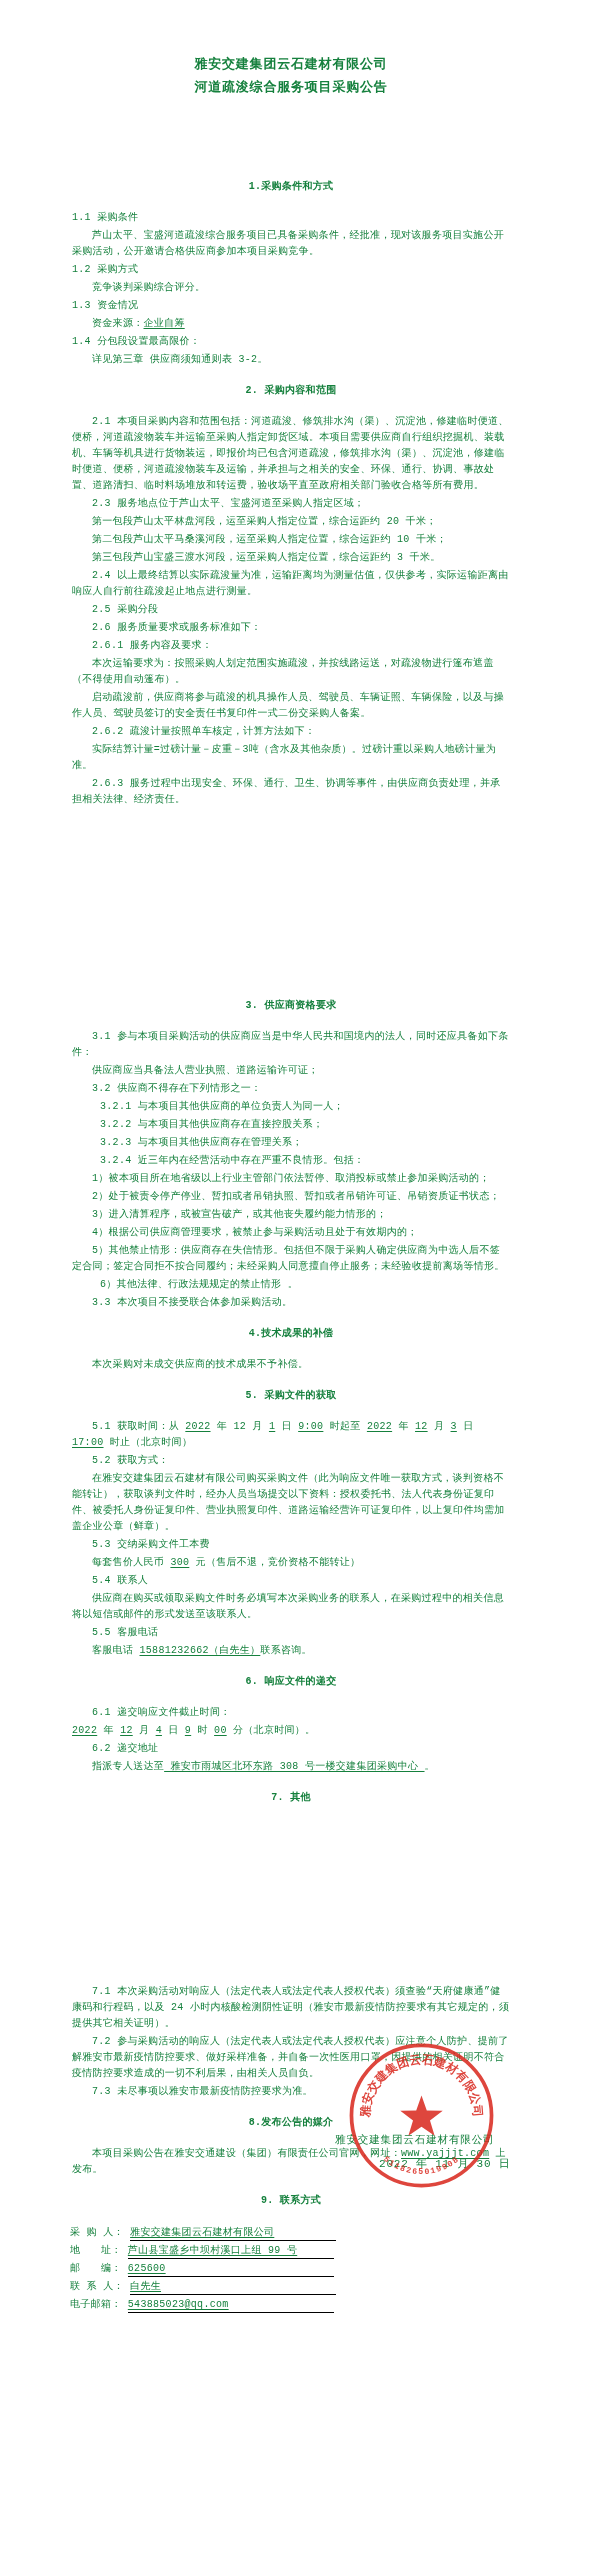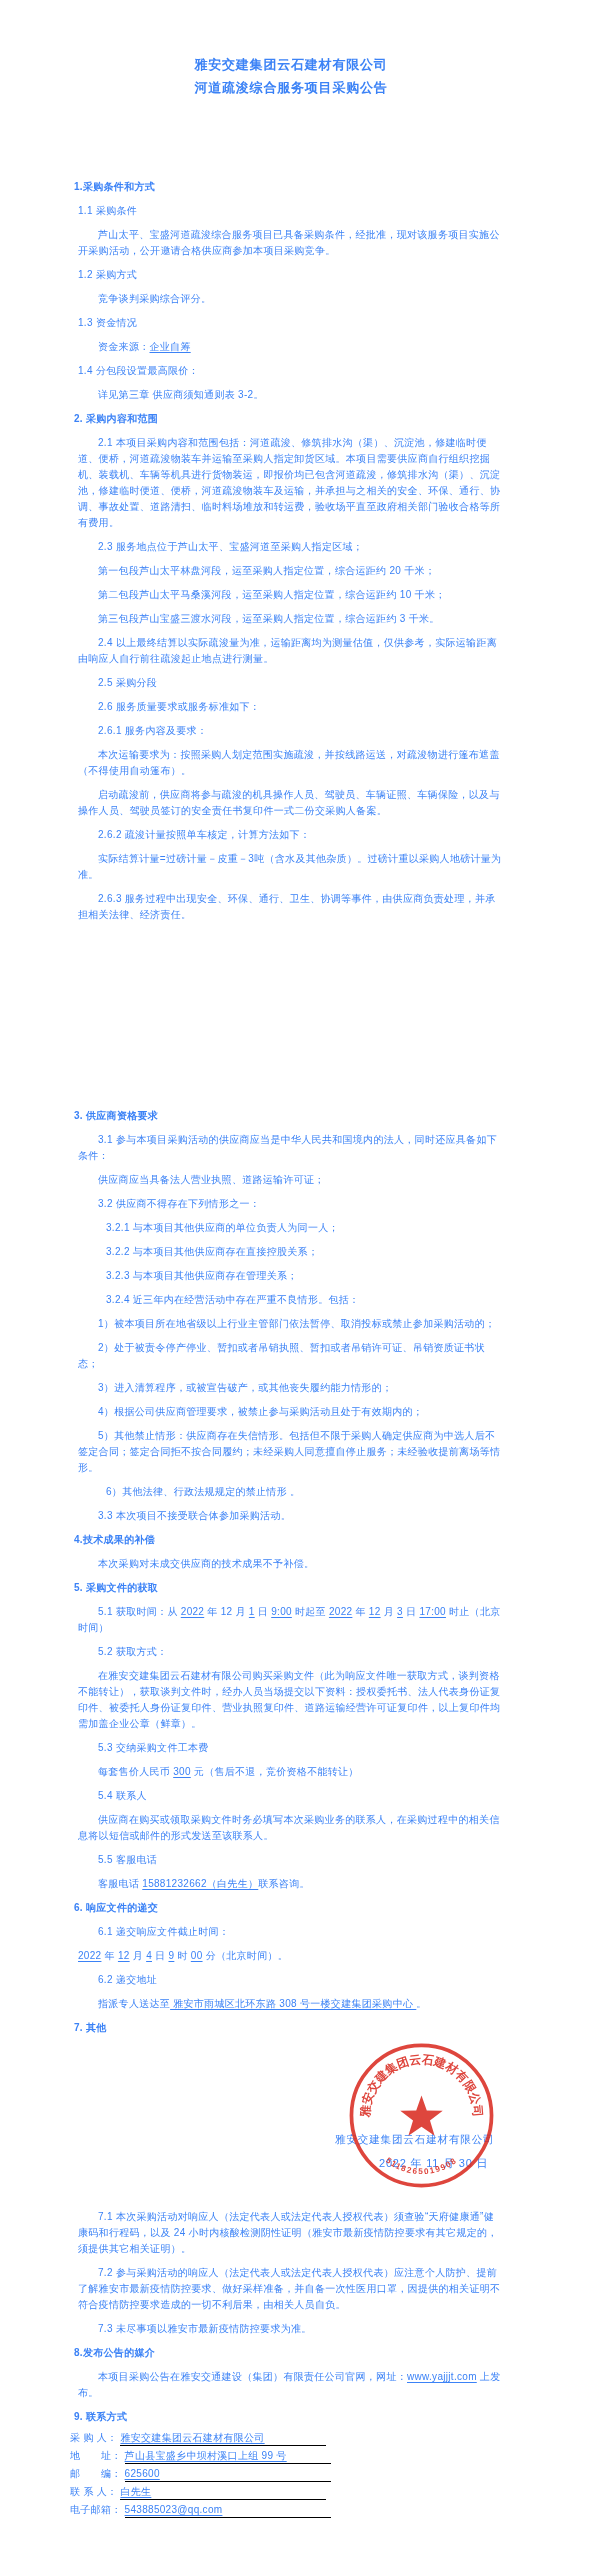--- a/index.html
+++ b/index.html
@@ -1,32 +1,32 @@
 <!DOCTYPE html>
 <html style="font-size:12px"><head>
 <meta charset="utf-8">
 <style>
   html,body { margin:0; padding:0; background:#ffffff; }
   .page {
     position:relative;
     width:579px; height:2576px;
     background:#ffffff;
-    font-family:Liberation Sans, sans-serif;
-    color:#3b82f6;
+    font-family:Liberation Mono, monospace;
+    color:#15803d;
     overflow:hidden;
   }
   .doc { padding:53px 67px 0 70px; }
   .title {
     text-align:center; font-weight:bold;
     font-size:13px; line-height:23px; letter-spacing:0.8px;
   }
   .title.last { margin-bottom:80px; }
   #body { font-size:10px; line-height:16px; letter-spacing:0.3px; }
-  .h { font-weight:bold; margin:4px; }
-  .para { margin:8px; }
+  .h { font-weight:bold; margin:15px;text-align:center; }
+  .para { margin:2px; }
   .ind0 { text-indent:0; }
   .ind1 { text-indent:2em; }
   .ind2 { text-indent:2.8em; }
   .u { text-decoration:underline; text-underline-offset:2.3px; }
   .gap { width:100%; }
   .field { margin:0; line-height:18px; white-space:pre; }
   .fill {
     display:inline-block; min-width:206px;
     border-bottom:0.8px solid #000;
     text-decoration:underline; text-underline-offset:2.3px;

